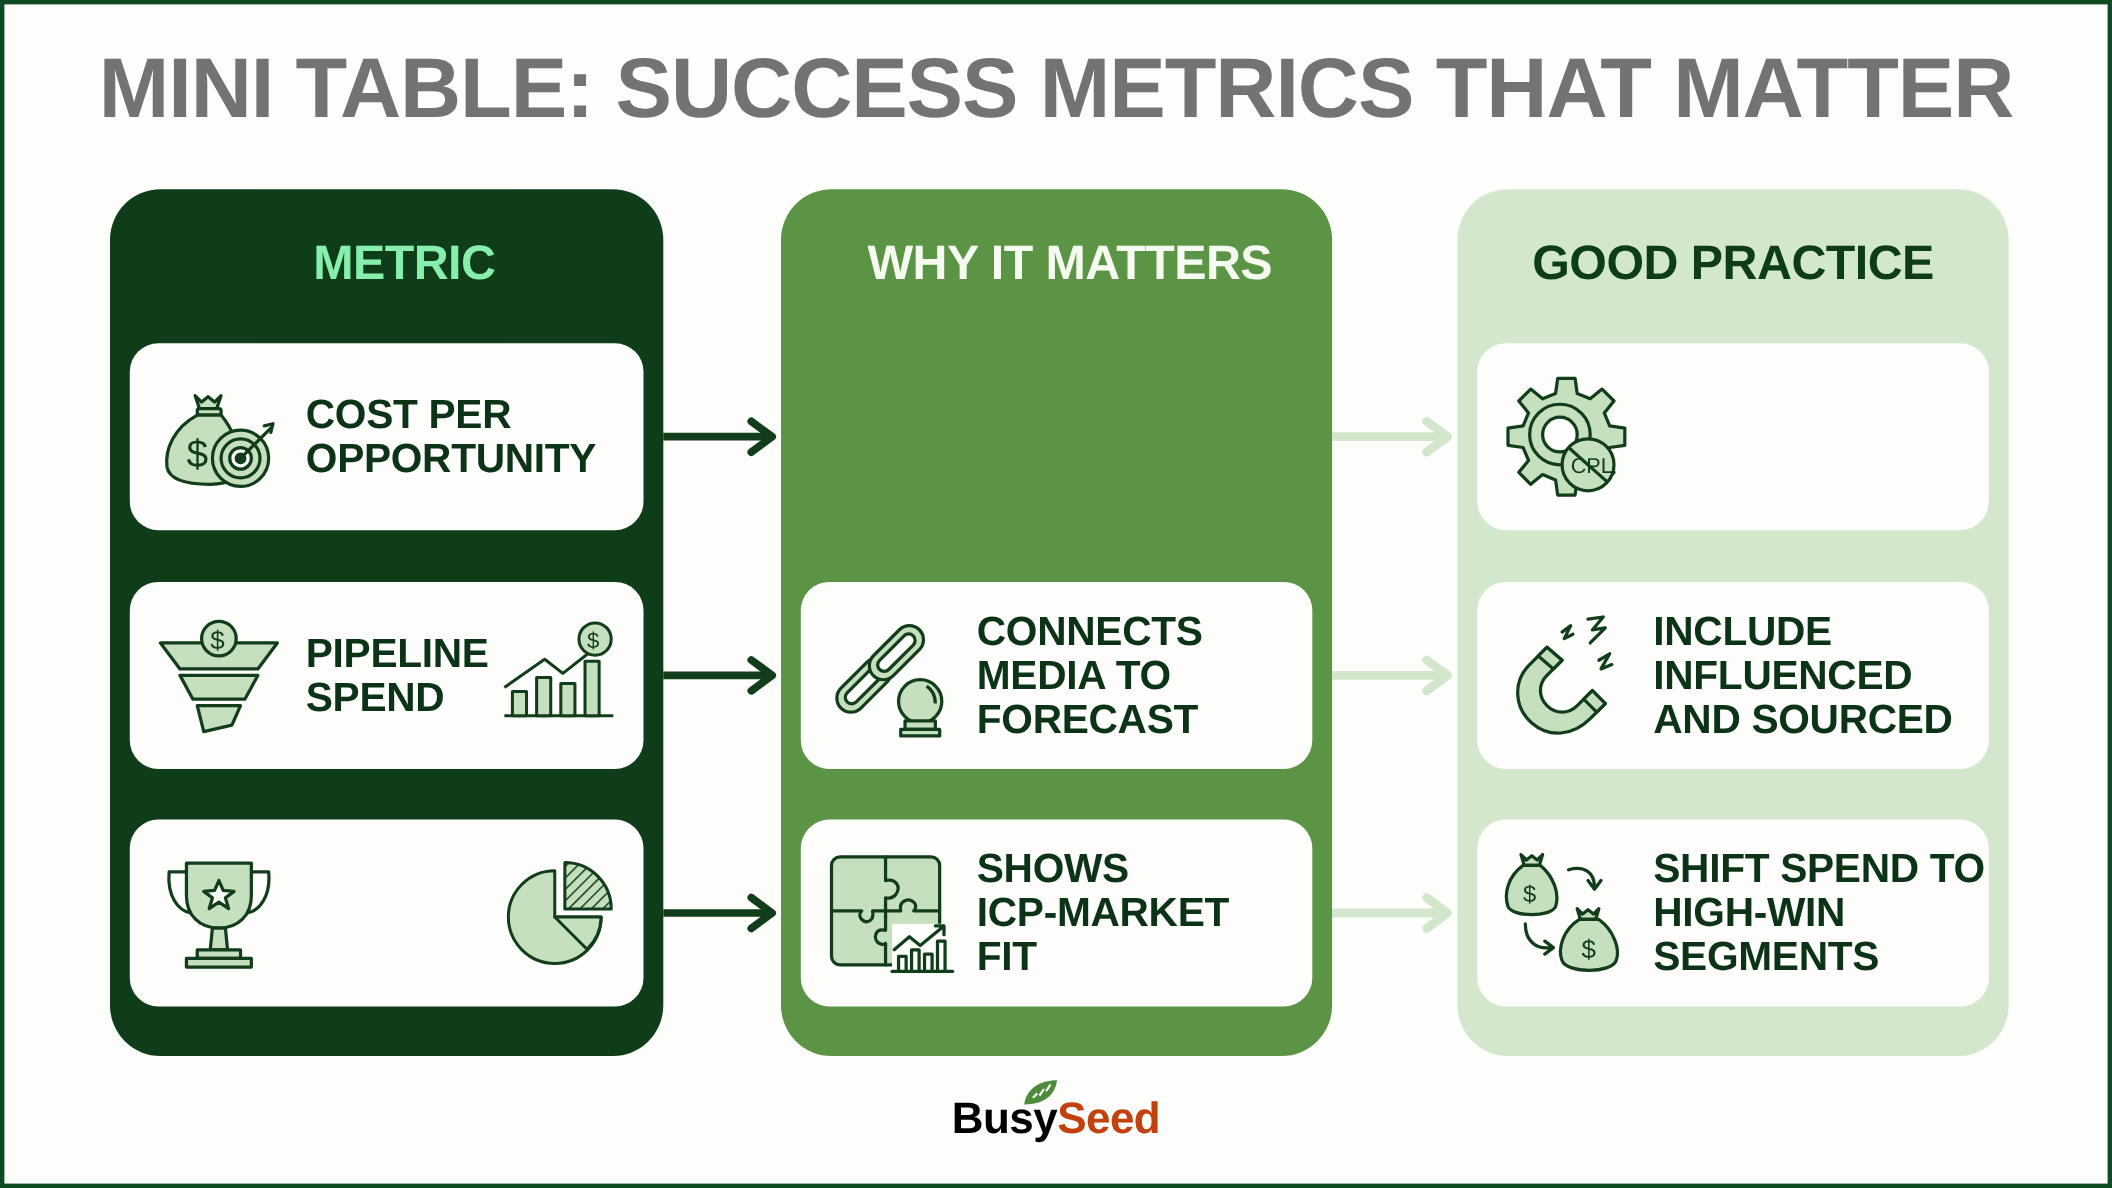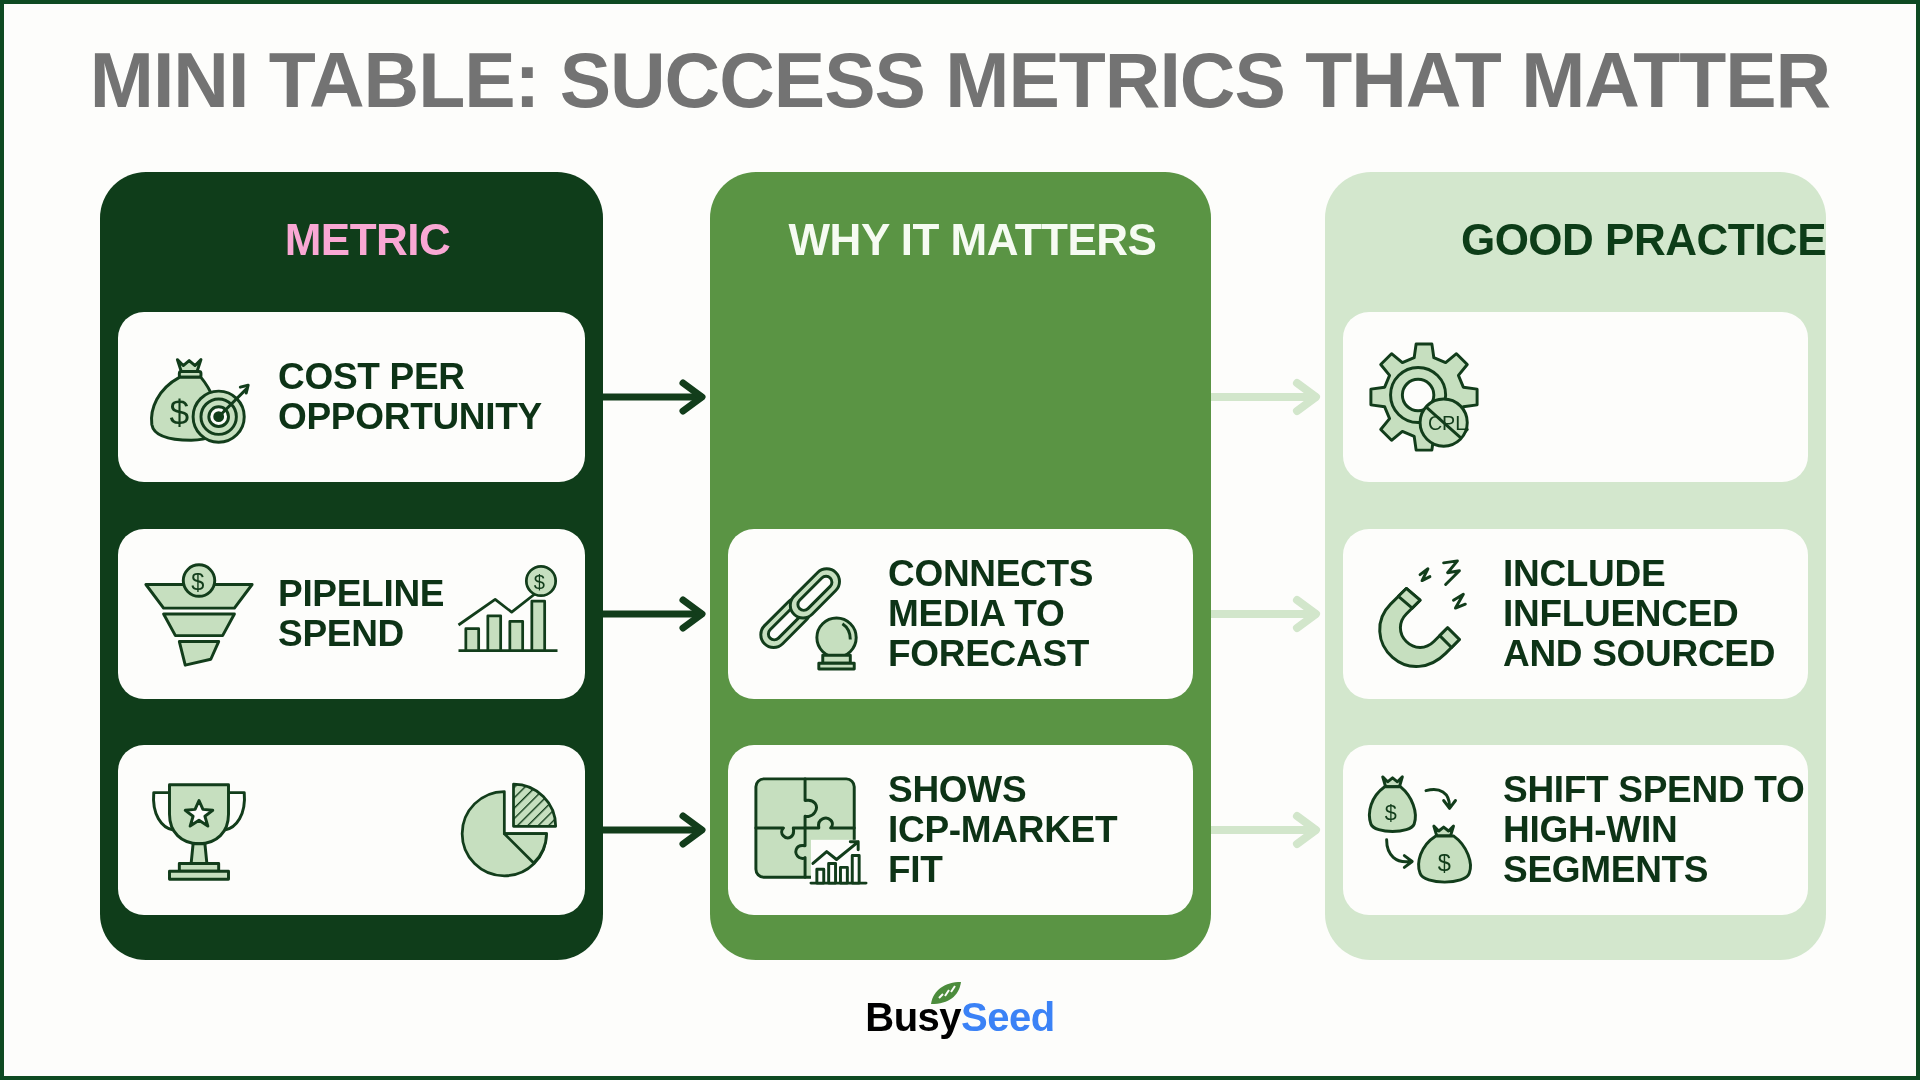--- a/index.html
+++ b/index.html
@@ -36,23 +36,23 @@
 
   .col-header {
     position: absolute;
     left: 0; right: 0; top: 38px;
     text-align: center;
     font-size: 44px;
     font-weight: 700;
     letter-spacing: -0.5px;
     line-height: 60px;
   }
-  .col-metric .col-header { color: #f9a8d4; padding-left: 32px; }
+  .col-metric .col-header { color: #86efac; padding-left: 32px; }
   .col-why .col-header { color: #f6fbf2; margin-left: 24px; }
-  .col-practice .col-header { color: #0d3d18; text-align: right; }
+  .col-practice .col-header { color: #0d3d18; }
 
   .card {
     position: absolute;
     left: 18px; right: 18px;
     height: 170px;
     background: #fdfdfb;
     border-radius: 26px;
     display: flex;
     align-items: center;
   }
@@ -93,21 +93,21 @@
     position: absolute;
     left: 0; right: 0;
     top: 992px;
     text-align: center;
     font-size: 40px;
     font-weight: 700;
     letter-spacing: -0.5px;
     line-height: 50px;
   }
   .logo .busy { color: #000000; }
-  .logo .seed { color: #3b82f6; margin-top: 29px; }
+  .logo .seed { color: #c2410c; margin-top: 29px; }
   .logo .leaf {
     position: absolute;
     left: 929px; top: -12px;
     width: 34px; height: 26px;
   }
 </style>
 </head>
 <body>
 
 <div class="frame"></div>

